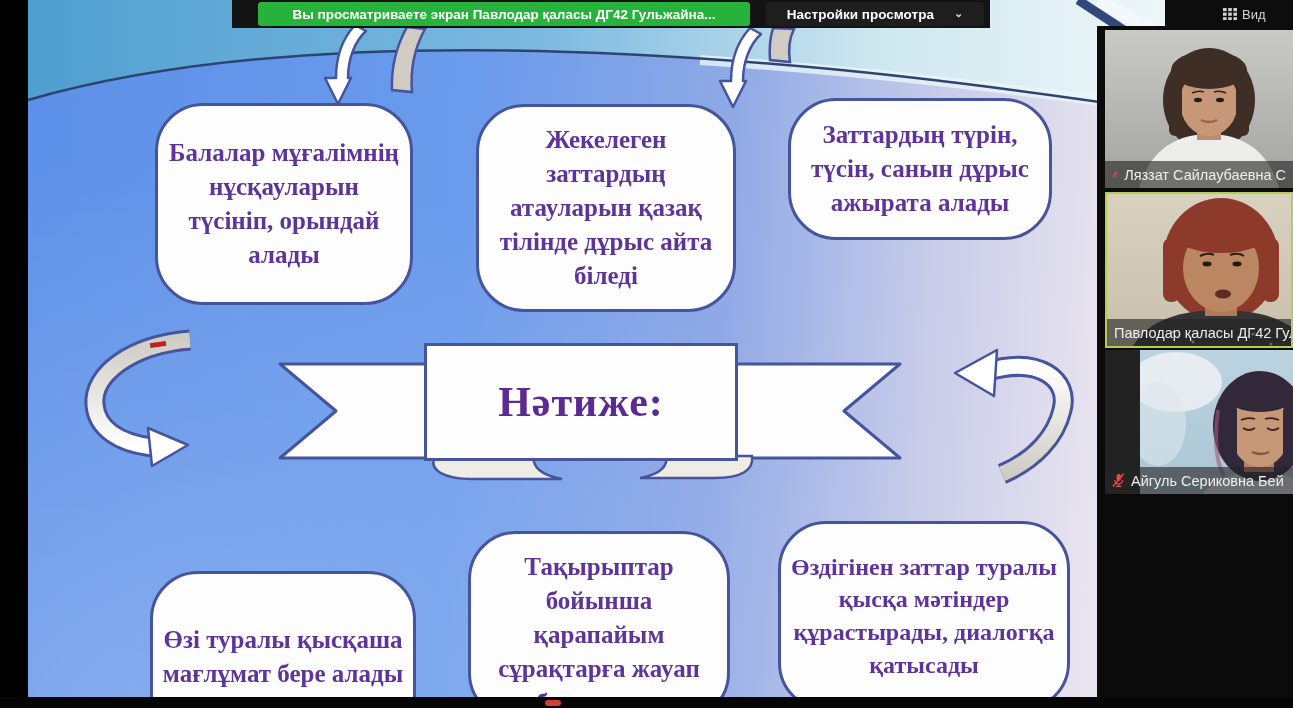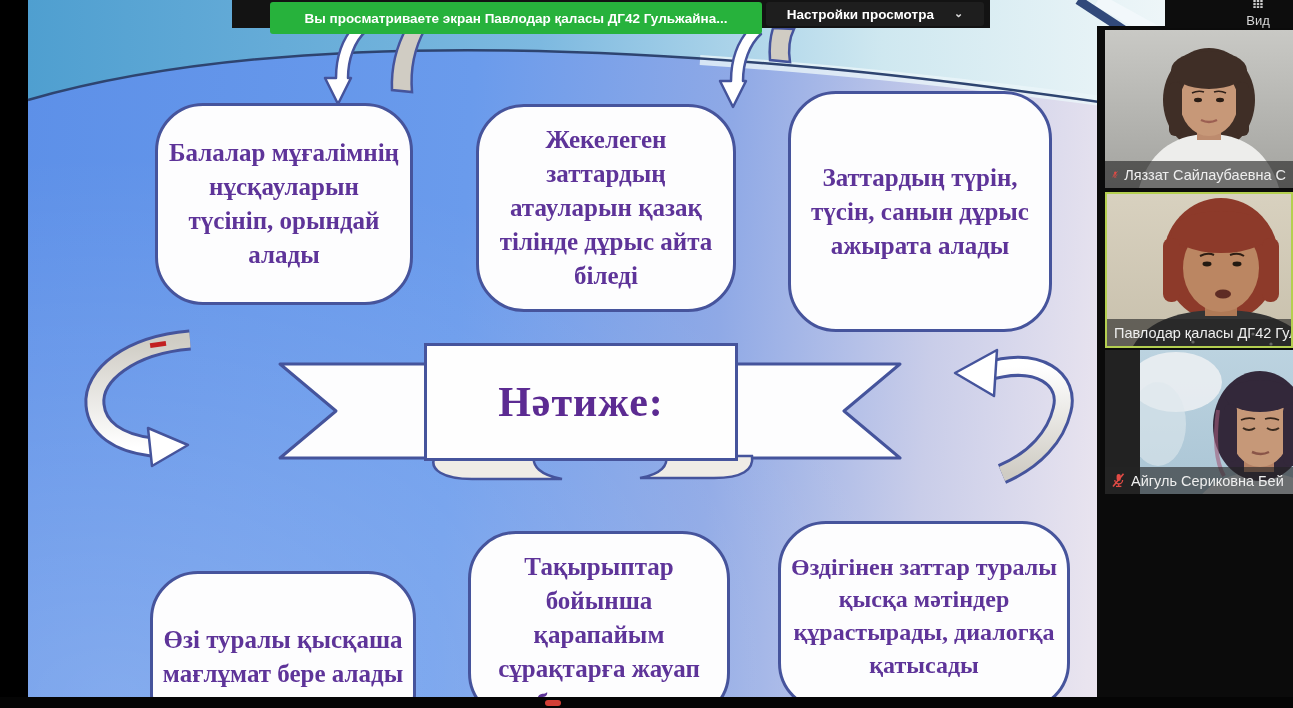--- a/index.html
+++ b/index.html
@@ -12,44 +12,44 @@
       radial-gradient(ellipse at 8% 100%, rgba(255,255,255,.22), transparent 55%),
       linear-gradient(94deg,#5d90e8 0%,#6a9bec 38%,#8fa9e6 60%,#c9cde9 78%,#e9e4ef 93%,#f0e8ef 100%);}
   #deco{position:absolute;left:0;top:0;width:1293px;height:708px;pointer-events:none;}
 
   .bubble{position:absolute;z-index:4;background:#fdfdfe;border:3px solid #46549c;
     border-radius:48px;display:flex;align-items:center;justify-content:center;
     text-align:center;color:#5e3499;font-family:"Liberation Serif",serif;
     font-weight:bold;font-size:25px;line-height:1.36;padding:6px 8px;box-sizing:border-box;}
   #box1{left:155px;top:103px;width:258px;height:202px;}
   #box2{left:468px;top:104px;width:260px;height:208px;margin-left:8px;}
-  #box3{left:788px;top:91px;width:264px;height:241px;}
+  #box3{left:788px;top:98px;width:264px;height:142px;}
   #box4{left:150px;top:531px;width:266px;height:172px;margin-top:40px;}
   #box5{left:468px;top:531px;width:262px;height:190px;align-items:flex-start;padding-top:16px;}
   #box6{left:778px;top:521px;width:292px;height:190px;font-size:24px;}
 
   #ribbon-center{position:absolute;z-index:4;left:424px;top:343px;width:314px;height:118px;
     background:#fefefe;border:3px solid #46549c;box-sizing:border-box;
     display:flex;align-items:center;justify-content:center;
     font-family:"Liberation Serif",serif;font-weight:bold;font-size:42px;
     letter-spacing:1px;color:#5c2b92;}
 
   
   #topbar{position:absolute;z-index:6;left:232px;top:0;width:758px;height:28px;background:#131313;}
-  #share-banner{position:absolute;left:26px;top:2px;width:492px;height:32px;background:#27b23c;
+  #share-banner{position:absolute;left:26px;top:2px;width:492px;height:24px;background:#27b23c;
     border-radius:3px;color:#fff;font-weight:bold;font-size:13.5px;display:flex;
-    align-items:center;justify-content:center;white-space:nowrap;overflow:hidden;margin-left:12px;}
+    align-items:center;justify-content:center;white-space:nowrap;overflow:hidden;}
   #view-settings{position:absolute;left:534px;top:2px;width:218px;height:24px;background:#1e1e1e;
     border-radius:3px;color:#fff;font-weight:bold;font-size:13.5px;display:flex;gap:20px;
     align-items:center;justify-content:center;cursor:pointer;}
   #view-settings .chev{font-size:11px;color:#ddd;transform:translateY(-1px);}
 
   #corner{position:absolute;z-index:6;right:0;top:0;width:128px;height:28px;background:#0d0d0d;
     display:flex;align-items:center;justify-content:flex-start;padding-left:58px;box-sizing:border-box;
-    color:#d6d6d6;font-size:13px;gap:5px;flex-direction:column;}
+    color:#d6d6d6;font-size:13px;gap:5px;}
 
   
   #sidebar{position:absolute;z-index:5;left:1097px;top:26px;width:196px;height:682px;background:#0b0b0b;}
   .tile{position:absolute;left:8px;width:188px;overflow:hidden;background:#222;}
   #tile1{top:4px;height:158px;}
   #tile2{top:166px;height:156px;border:2px solid #b4cf50;box-sizing:border-box;}
   #tile3{top:324px;height:144px;padding-left:35px;}
   .namebar{position:absolute;left:0;bottom:0;right:0;height:27px;background:rgba(35,35,35,.62);
     display:flex;align-items:center;gap:6px;padding:0 7px;color:#eee;font-size:14.5px;
     white-space:nowrap;overflow:hidden;margin-top:14px;}

